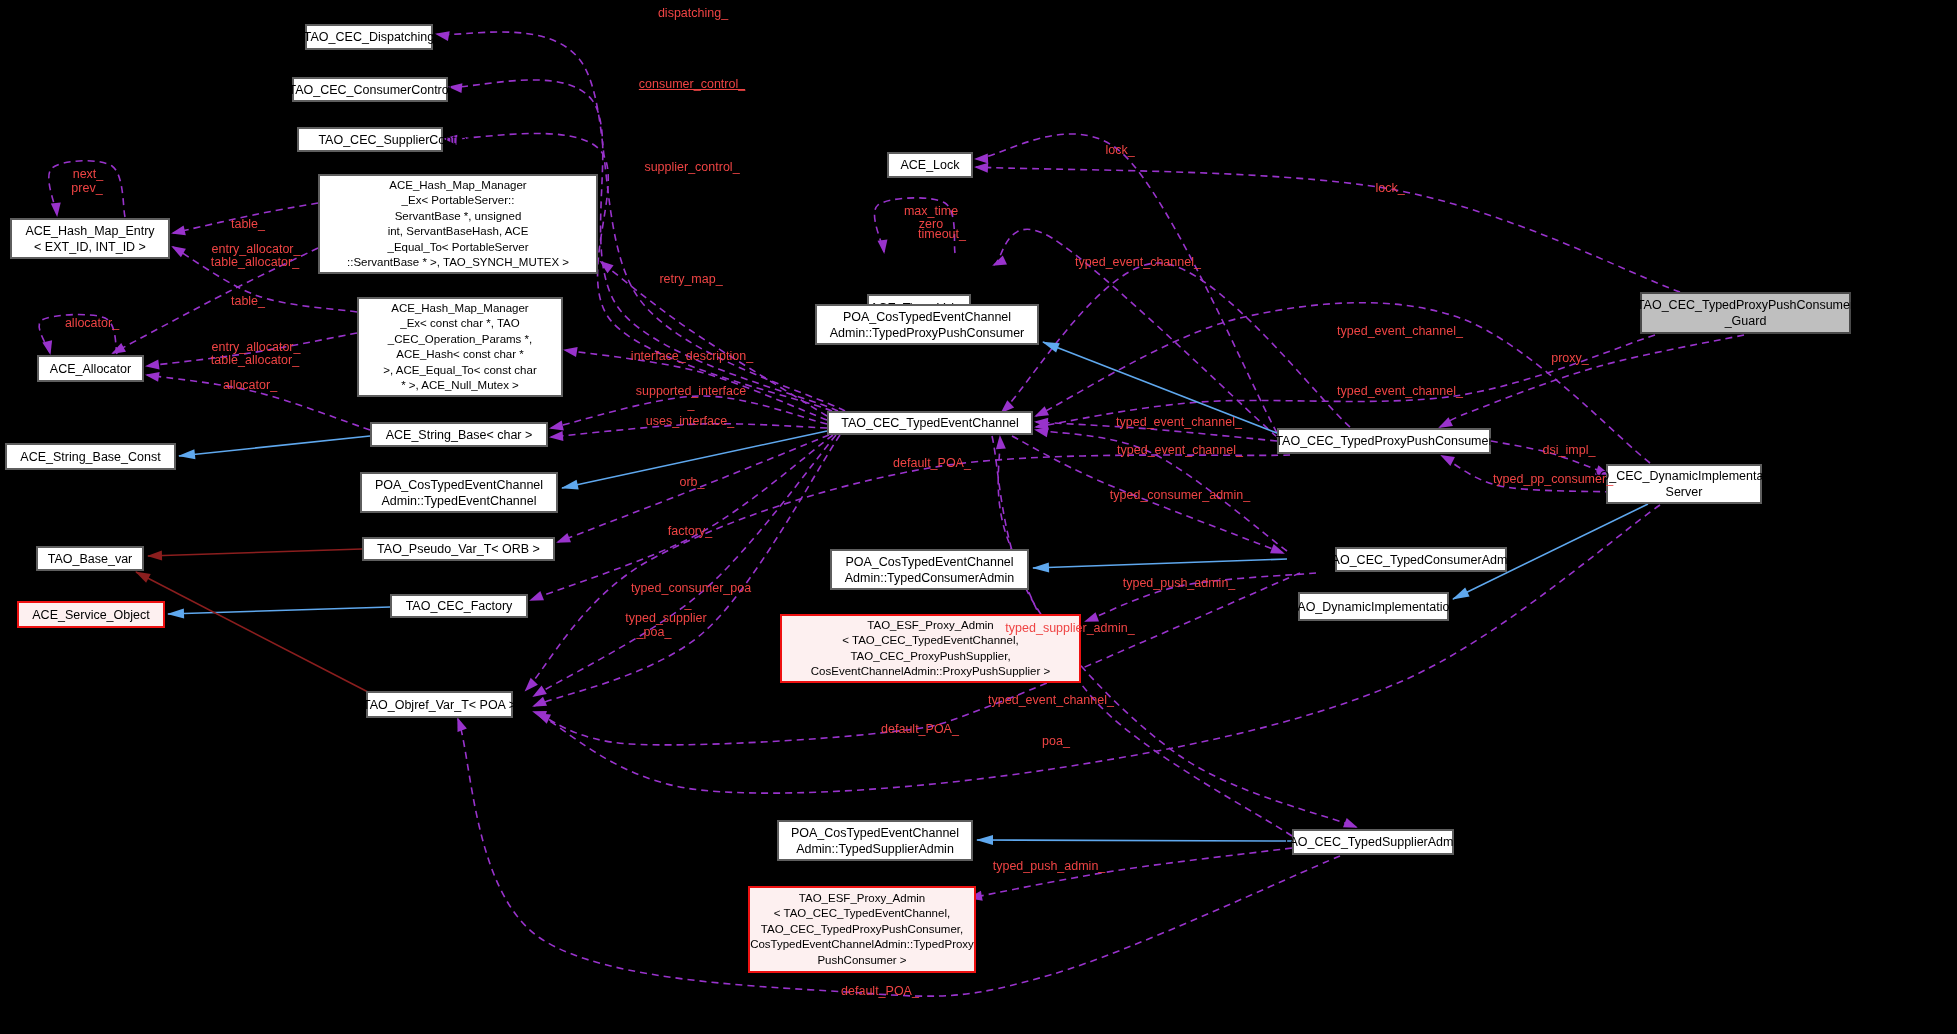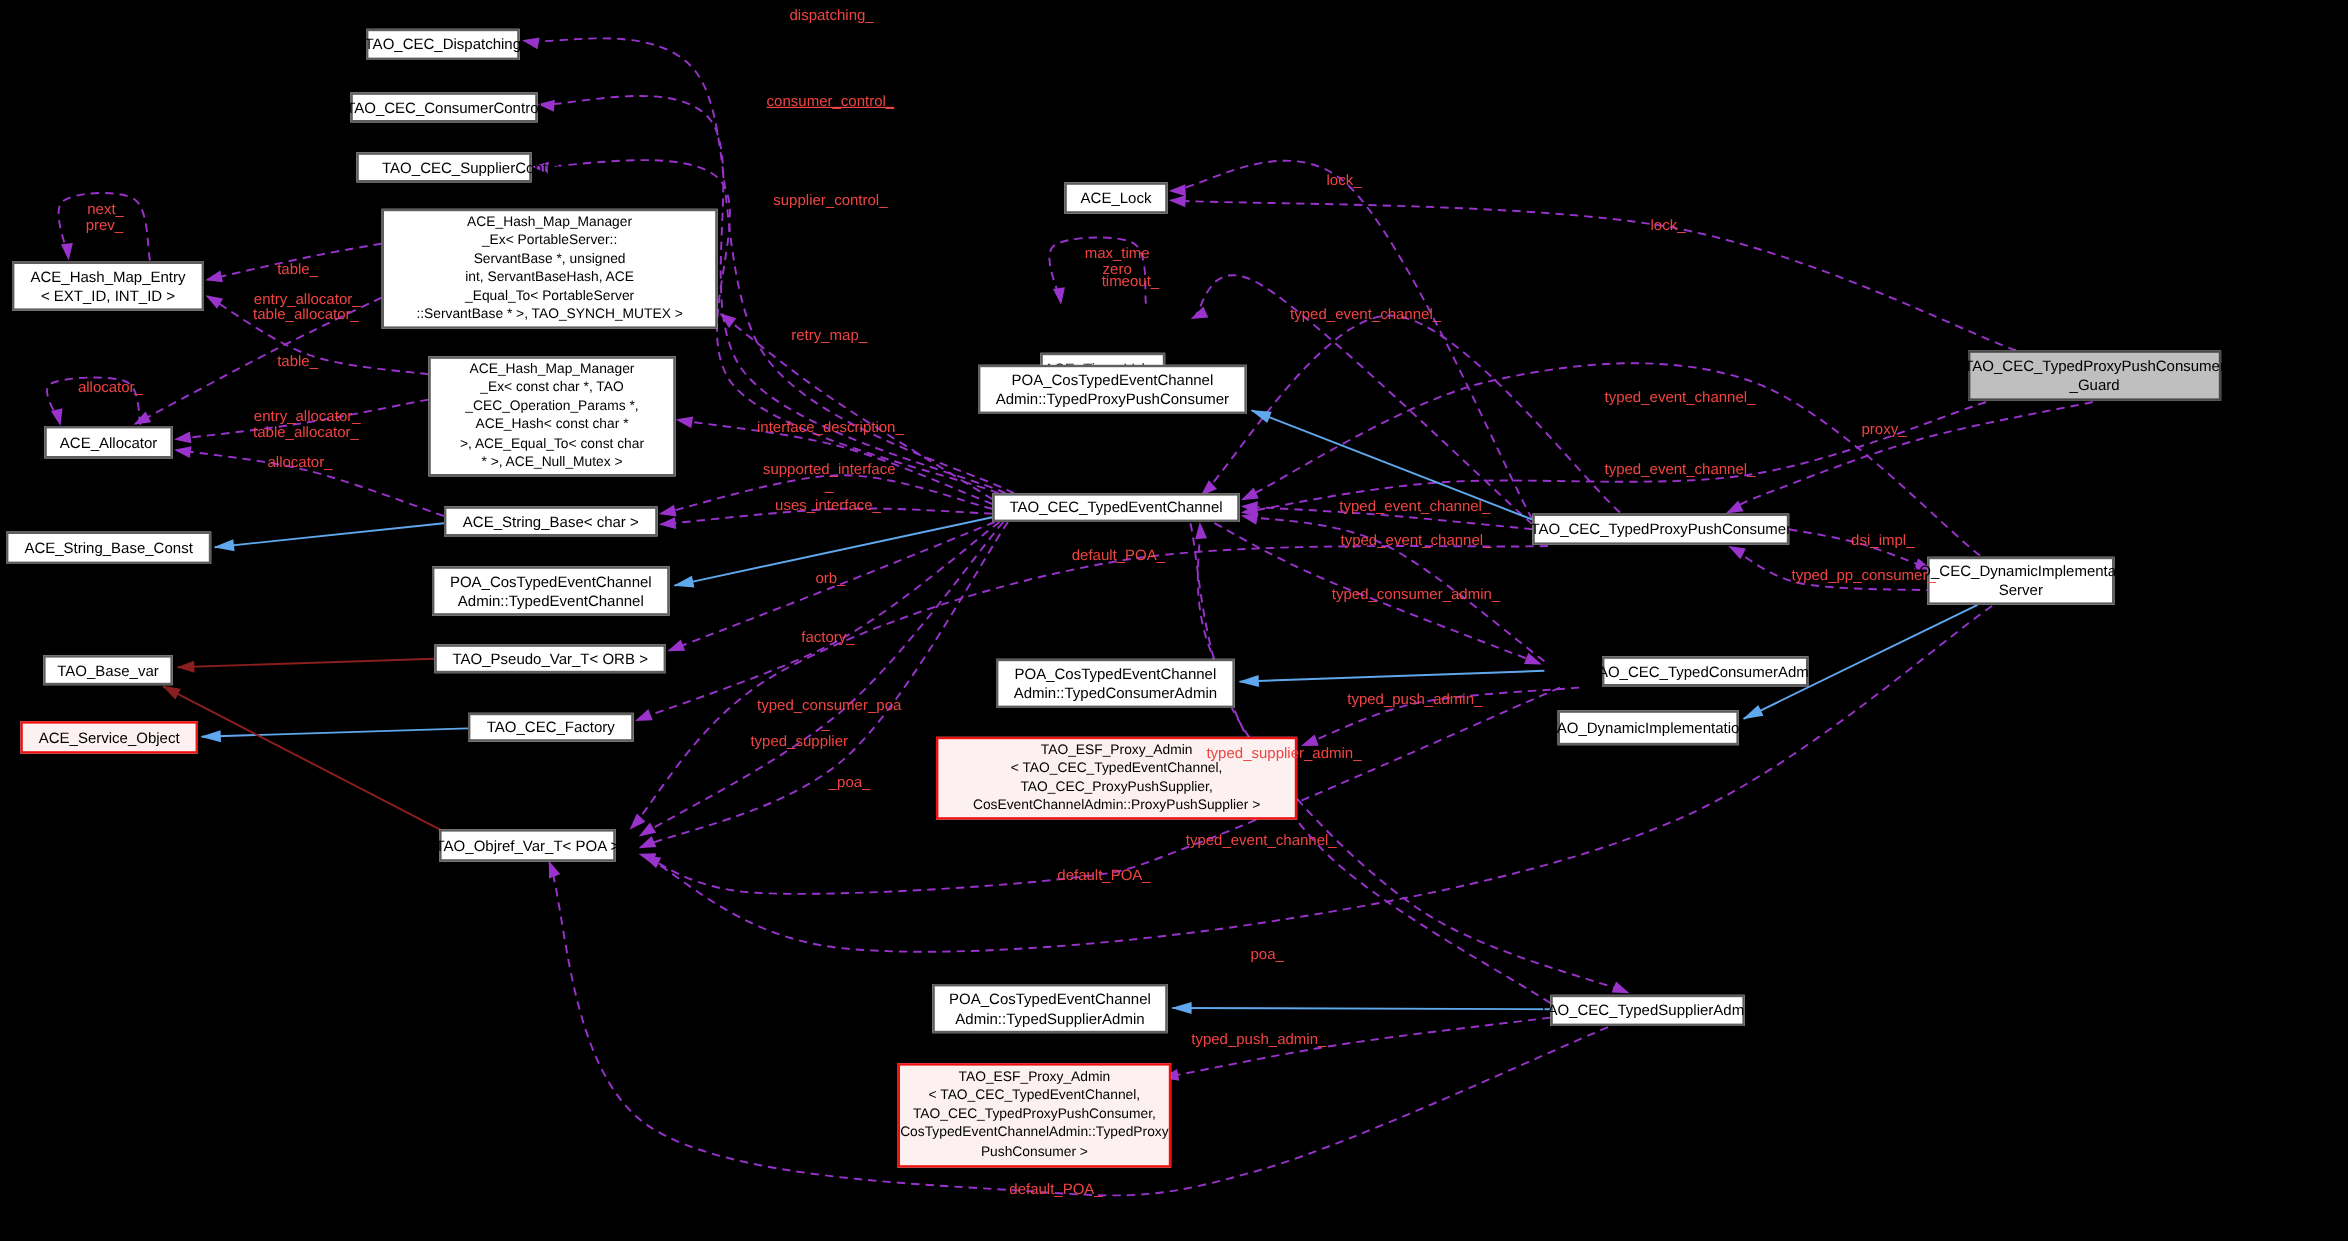--- a/index.html
+++ b/index.html
@@ -212,37 +212,37 @@
       <div class="elabel" style="left: 691px; top: 279px;">retry_map_</div>
       <div class="elabel" style="left: 692px; top: 356px;">interface_description_</div>
       <div class="elabel" style="left: 691px; top: 391px;">supported_interface</div>
       <div class="elabel" style="left: 691px; top: 404px;">_</div>
       <div class="elabel" style="left: 690px; top: 421px;">uses_interface_</div>
       <div class="elabel" style="left: 692px; top: 482px;">orb_</div>
       <div class="elabel" style="left: 690px; top: 531px;">factory_</div>
       <div class="elabel" style="left: 691px; top: 588px;">typed_consumer_poa</div>
       <div class="elabel" style="left: 688px; top: 603px;">_</div>
       <div class="elabel" style="left: 666px; top: 618px;">typed_supplier</div>
-      <div class="elabel" style="left: 708px; top: 632px; margin-top: 20px;">_poa_</div>
+      <div class="elabel" style="left: 654px; top: 632px;">_poa_</div>
       <div class="elabel" style="left: 931px; top: 211px;">max_time</div>
       <div class="elabel" style="left: 931px; top: 224px;">zero</div>
       <div class="elabel" style="left: 942px; top: 234px;">timeout_</div>
       <div class="elabel" style="left: 1120px; top: 150px;">lock_</div>
       <div class="elabel" style="left: 1390px; top: 188px;">lock_</div>
       <div class="elabel" style="left: 1138px; top: 262px;">typed_event_channel_</div>
       <div class="elabel" style="left: 1400px; top: 331px;">typed_event_channel_</div>
       <div class="elabel" style="left: 1400px; top: 391px;">typed_event_channel_</div>
       <div class="elabel" style="left: 1179px; top: 422px;">typed_event_channel_</div>
       <div class="elabel" style="left: 1180px; top: 450px;">typed_event_channel_</div>
       <div class="elabel" style="left: 1180px; top: 495px;">typed_consumer_admin_</div>
       <div class="elabel" style="left: 1179px; top: 583px;">typed_push_admin_</div>
       <div class="elabel" style="left: 1070px; top: 628px;">typed_supplier_admin_</div>
       <div class="elabel" style="left: 1051px; top: 700px;">typed_event_channel_</div>
       <div class="elabel" style="left: 932px; top: 463px;">default_POA_</div>
       <div class="elabel" style="left: 920px; top: 729px;">default_POA_</div>
       <div class="elabel" style="left: 880px; top: 991px;">default_POA_</div>
-      <div class="elabel" style="left: 1050px; top: 795px; padding-left: 12px;">poa_</div>
+      <div class="elabel" style="left: 1050px; top: 741px; padding-left: 12px;">poa_</div>
       <div class="elabel" style="left: 1049px; top: 866px;">typed_push_admin_</div>
       <div class="elabel" style="left: 1569px; top: 450px;">dsi_impl_</div>
       <div class="elabel" style="left: 1553px; top: 479px;">typed_pp_consumer_</div>
       <div class="elabel" style="left: 1570px; top: 358px;">proxy_</div>
     </div>
 </div>
 
 </body></html>

